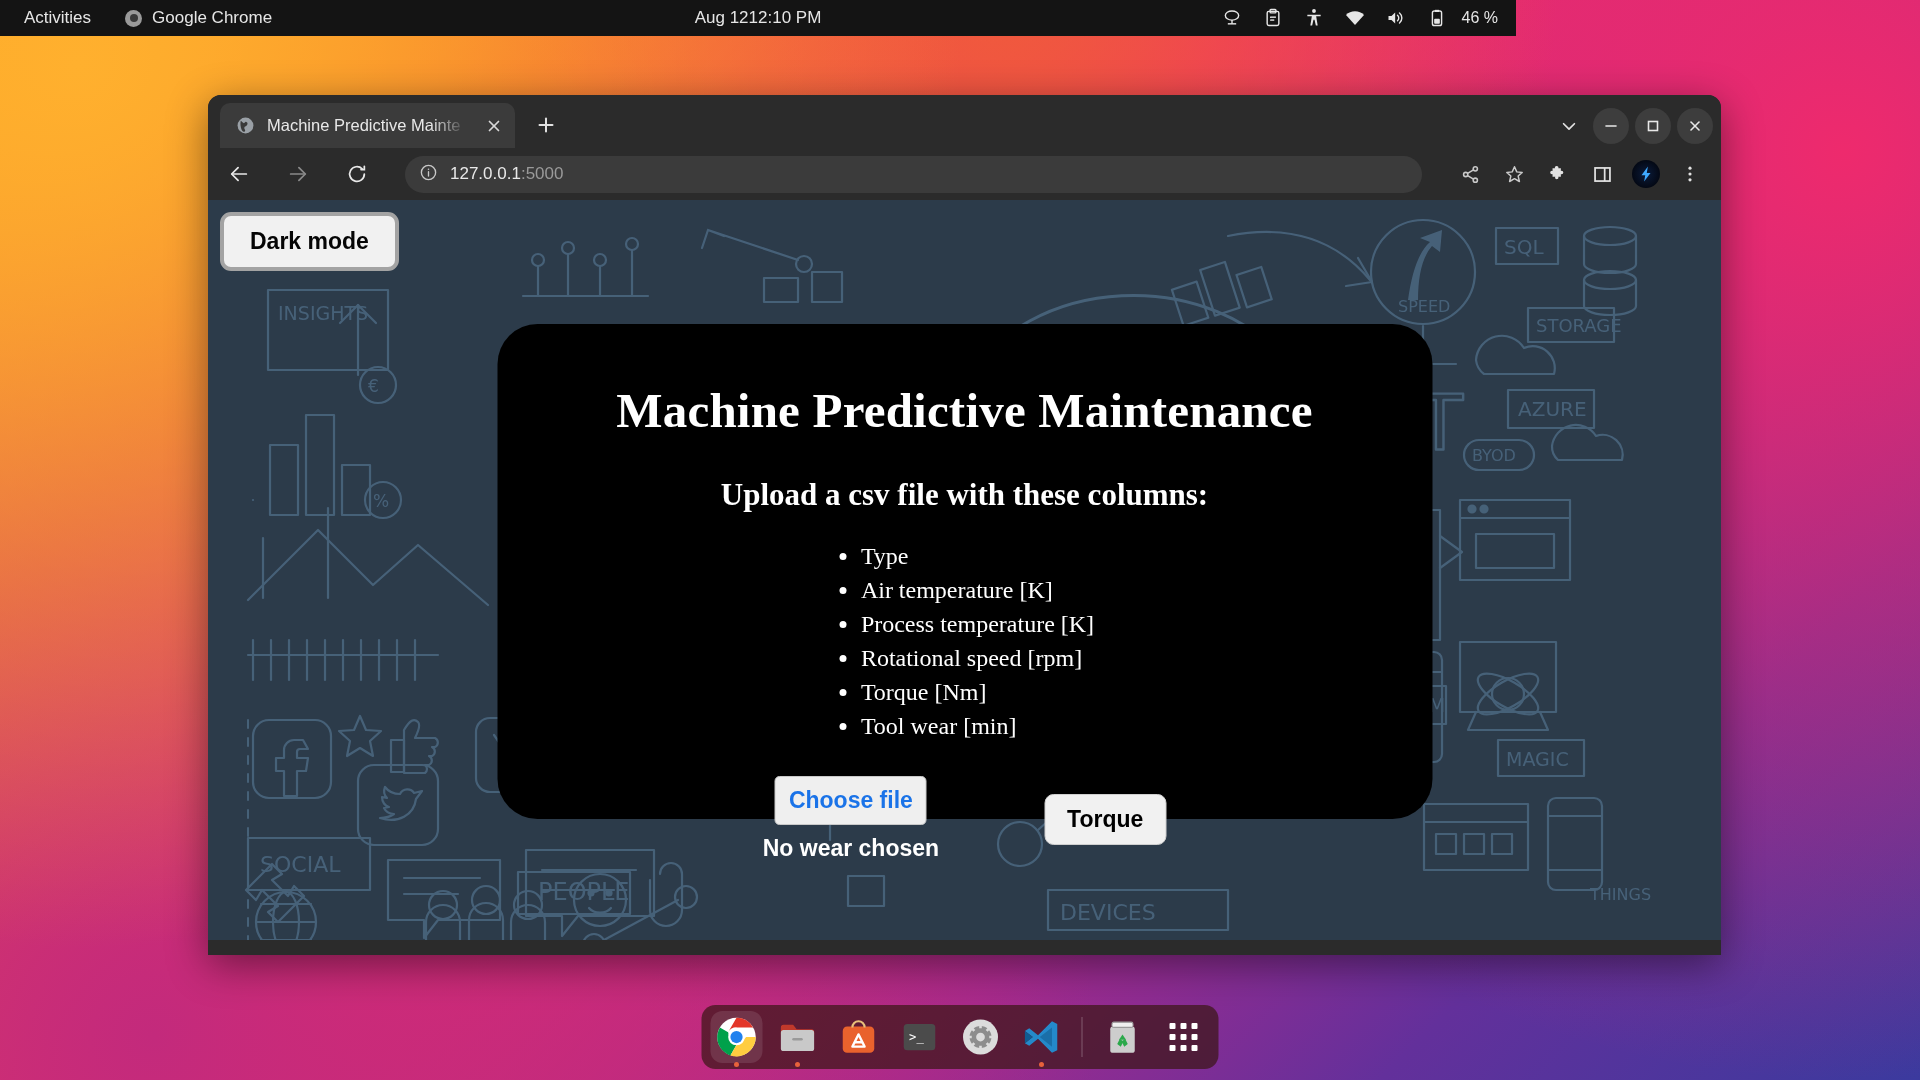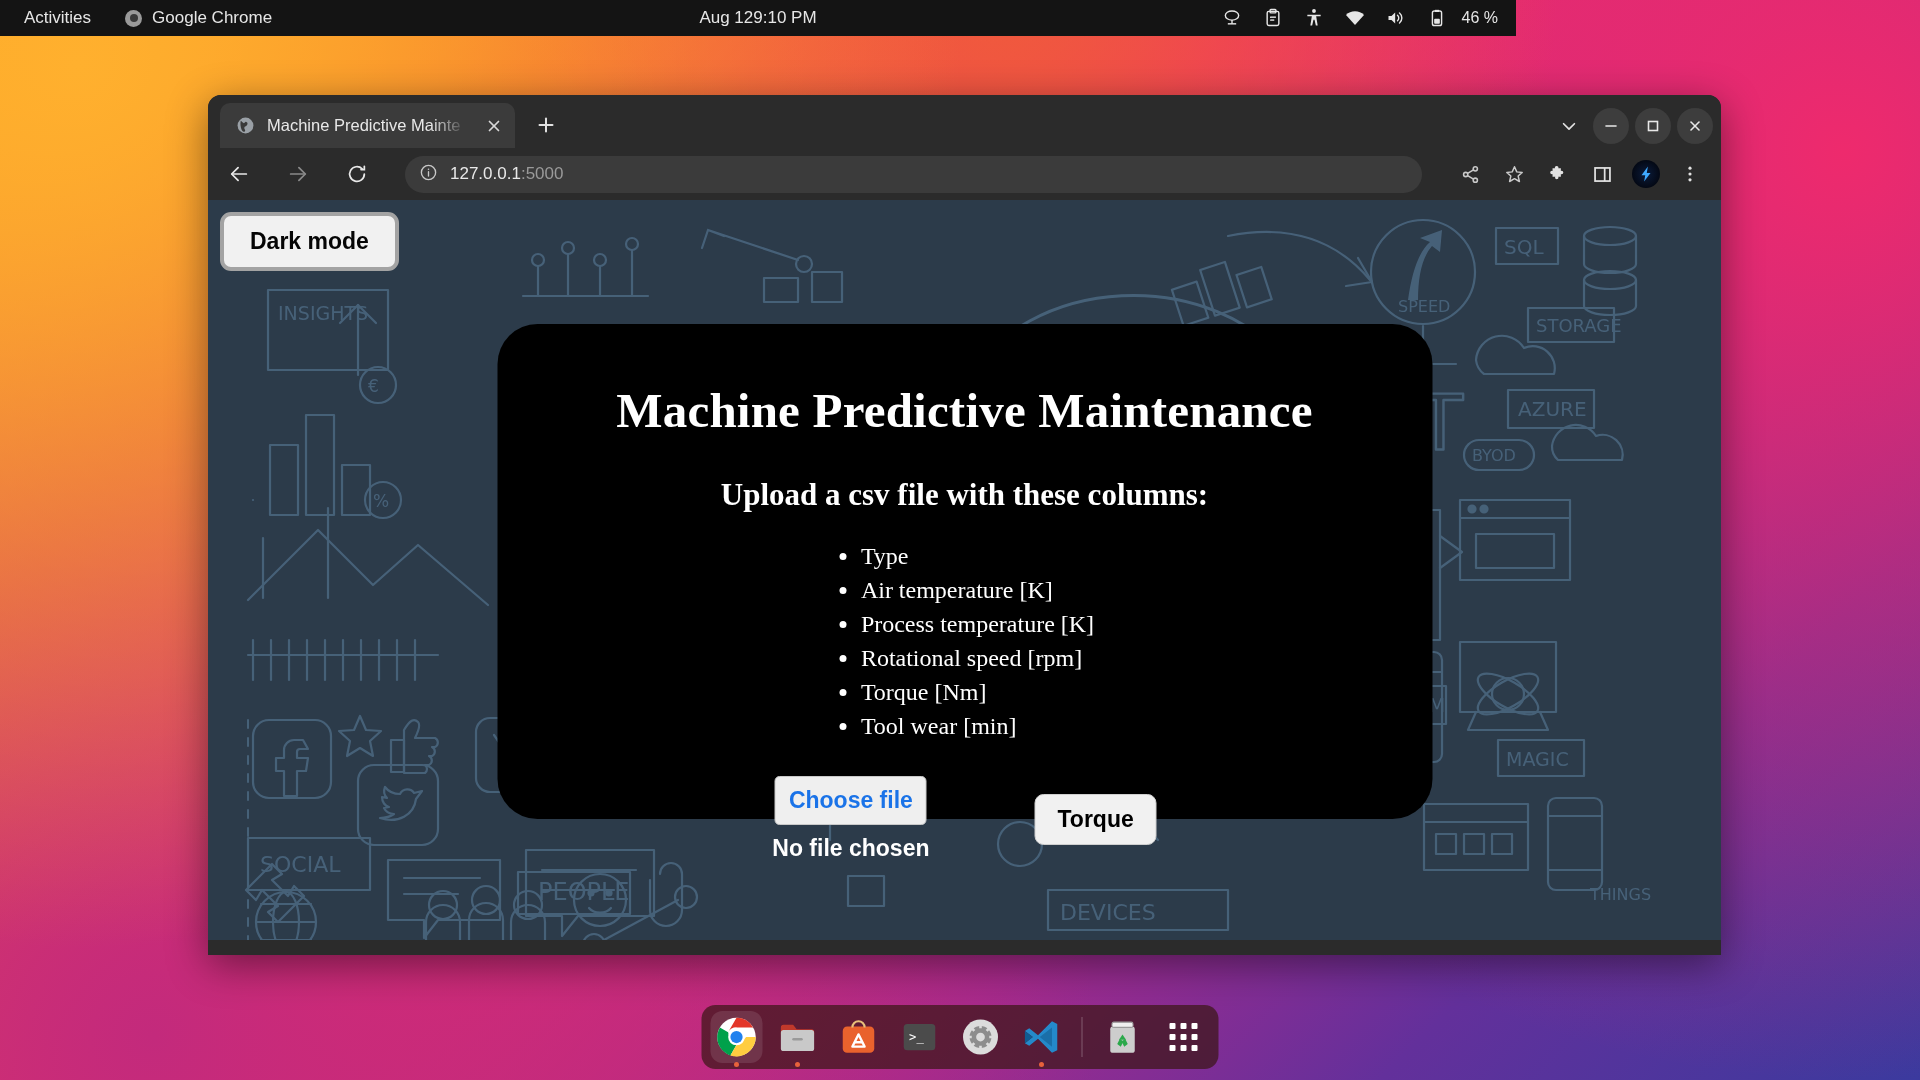--- a/index.html
+++ b/index.html
@@ -167,21 +167,21 @@
   <div class="tb-left">
     <span class="tb-activities">Activities</span>
     <span class="tb-app">
       <span class="chrome-mini"></span>
       <span>Google Chrome</span>
     </span>
   </div>
 
   <div class="tb-clock">
     <span>Aug 12</span>
-    <span>9:10 PM</span>
+    <span>12:10 PM</span>
   </div>
 
   <div class="tb-right">
     <span class="tray-ico">
       <svg width="20" height="20" viewBox="0 0 24 24" fill="none" stroke="#e6e6e6" stroke-width="1.7">
         <ellipse cx="12" cy="9" rx="8" ry="5.5"></ellipse>
           <line x1="12" y1="14.5" x2="12" y2="19"></line>
           <line x1="7" y1="19" x2="17" y2="19"></line>
       </svg>
     </span>
@@ -574,21 +574,21 @@
         <li>Air temperature [K]</li>
         <li>Process temperature [K]</li>
         <li>Rotational speed [rpm]</li>
         <li>Torque [Nm]</li>
         <li>Tool wear [min]</li>
       </ul>
 
       <div class="formrow">
         <div class="fileinput">
           <button class="choose-btn">Choose file</button>
-          <span class="nofile">No file chosen</span>
+          <span class="nofile">No wear chosen</span>
         </div>
         <button class="submit-btn">Torque</button>
       </div>
     </div>
   </div>
 </div>
 
 <div id="dock">
 
   <div class="dock-item active">

